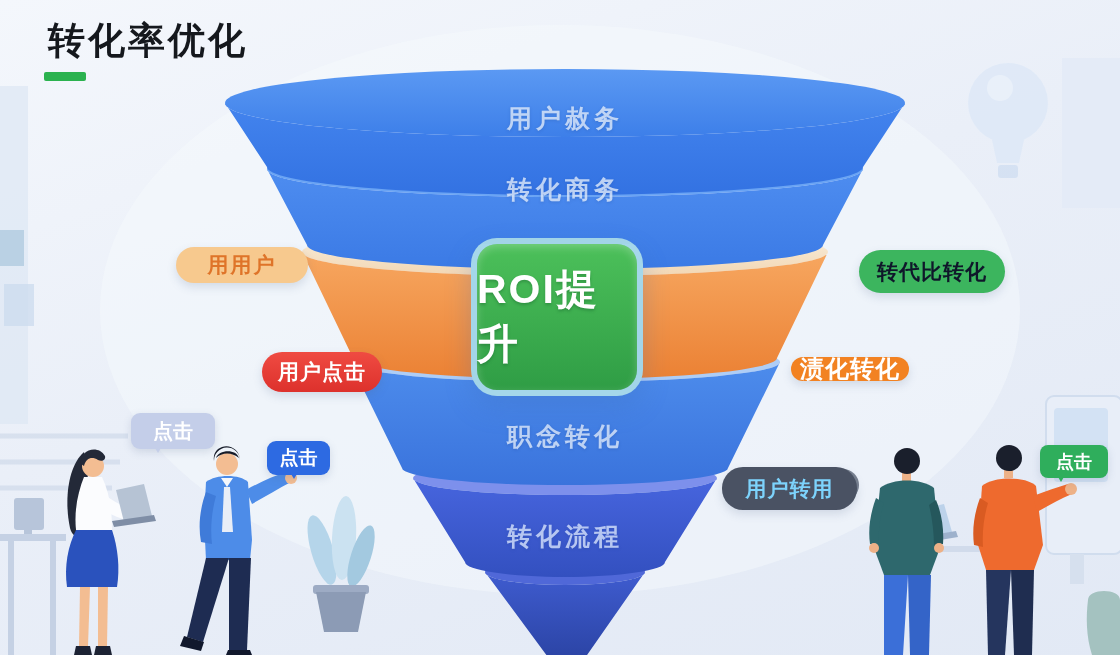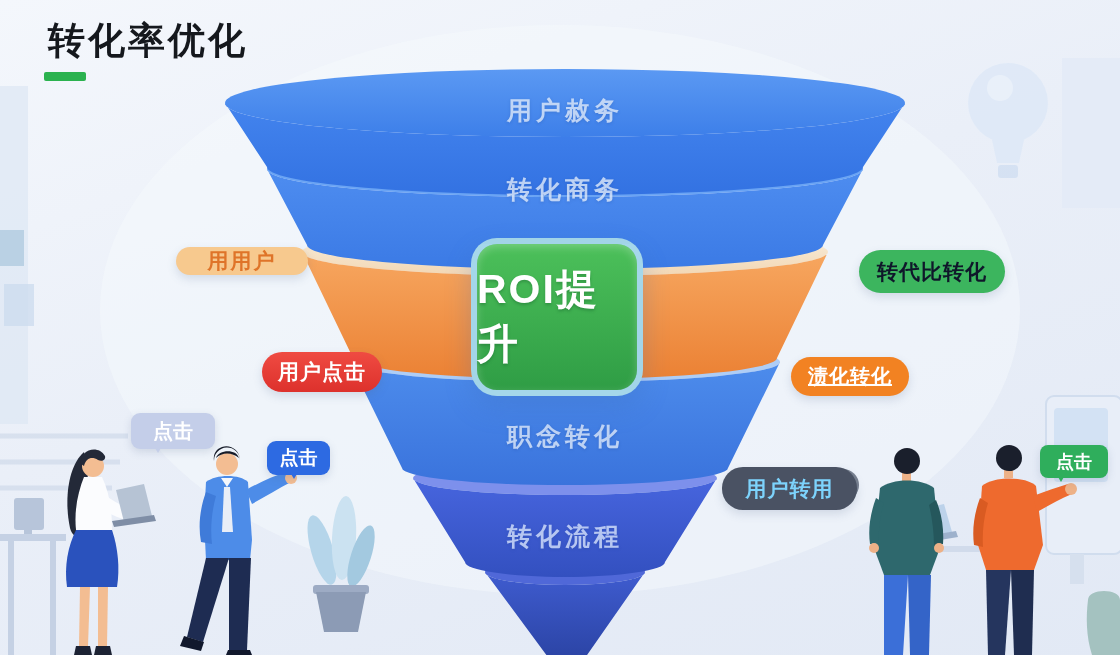--- a/index.html
+++ b/index.html
@@ -9,43 +9,43 @@
     font-family:"Liberation Sans","DejaVu Sans",sans-serif;
   }
   .abs{position:absolute;}
   
   .page-title{left:48px;top:16px;font-size:37px;font-weight:800;color:#15181d;letter-spacing:3px;}
   .title-underline{left:44px;top:72px;width:42px;height:9px;background:#2bb24f;border-radius:2px;}
   
   .funnel-label{left:565px;transform:translateX(-50%);white-space:nowrap;
     color:rgba(224,235,251,.8);font-weight:700;font-size:25px;letter-spacing:4px;
     text-shadow:0 1px 3px rgba(30,70,150,.25);}
-  .fl-1{top:94px;}
+  .fl-1{top:102px;}
   .fl-2{top:173px;text-align:right;}
   .fl-4{top:420px;}
   .fl-5{top:520px;color:rgba(206,219,249,.85);}
   
   .roi-badge{left:471px;top:238px;width:172px;height:158px;border-radius:26px;
     background:linear-gradient(180deg,#4cc05a,#2f9d45);
     border:6px solid rgba(173,217,246,.92);box-sizing:border-box;
     box-shadow:0 12px 26px rgba(60,110,190,.28), inset 0 3px 8px rgba(255,255,255,.25);
     display:flex;align-items:center;justify-content:flex-end;}
   .roi-badge .roi-text{font-size:41px;font-weight:800;color:#fff;letter-spacing:2px;
     text-shadow:0 2px 3px rgba(20,90,40,.35);}
   
   .pill{display:flex;align-items:center;justify-content:center;font-weight:700;white-space:nowrap;
     box-shadow:0 4px 10px rgba(80,100,140,.18);}
-  .pill-user{left:176px;top:247px;width:132px;height:28px;border-radius:18px;
+  .pill-user{left:176px;top:247px;width:132px;height:36px;border-radius:18px;
     background:#f7c98e;color:#df7429;font-size:21px;letter-spacing:2px;}
   .pill-red{left:262px;top:352px;width:120px;height:40px;border-radius:20px;
     background:linear-gradient(180deg,#ef4b42,#dd312c);color:#fff;font-size:21px;letter-spacing:1px;}
   .pill-green{left:859px;top:250px;width:146px;height:43px;border-radius:22px;
     background:#3cb55e;color:#0f172a;font-size:21px;letter-spacing:1px;}
-  .pill-orange{left:791px;top:357px;width:118px;height:39px;border-radius:20px;
-    background:#f28222;color:#fff;font-size:20px;letter-spacing:1px;text-decoration:underline;}
+  .pill-orange{left:791px;top:357px;width:118px;height:24px;border-radius:20px;
+    background:#f28222;color:#fff;font-size:24px;letter-spacing:1px;}
   .pill-dark{left:722px;top:467px;width:135px;height:43px;border-radius:21px;
     background:#4a5263;color:#7dd3fc;font-size:21px;letter-spacing:1px;}
   
   .bubble{display:flex;align-items:center;justify-content:center;color:#fff;font-weight:700;
     box-shadow:0 3px 8px rgba(80,100,140,.18);}
   .bubble::after{content:"";position:absolute;bottom:-11px;border:7px solid transparent;border-top-width:12px;}
   .bubble-gray{left:131px;top:413px;width:84px;height:36px;border-radius:9px;background:#c4cee9;font-size:20px;}
   .bubble-gray::after{left:20px;border-top-color:#c4cee9;}
   .bubble-blue{left:267px;top:441px;width:63px;height:34px;border-radius:9px;background:#2d6ae2;font-size:19px;}
   .bubble-blue::after{left:20px;border-top-color:#2d6ae2;}

